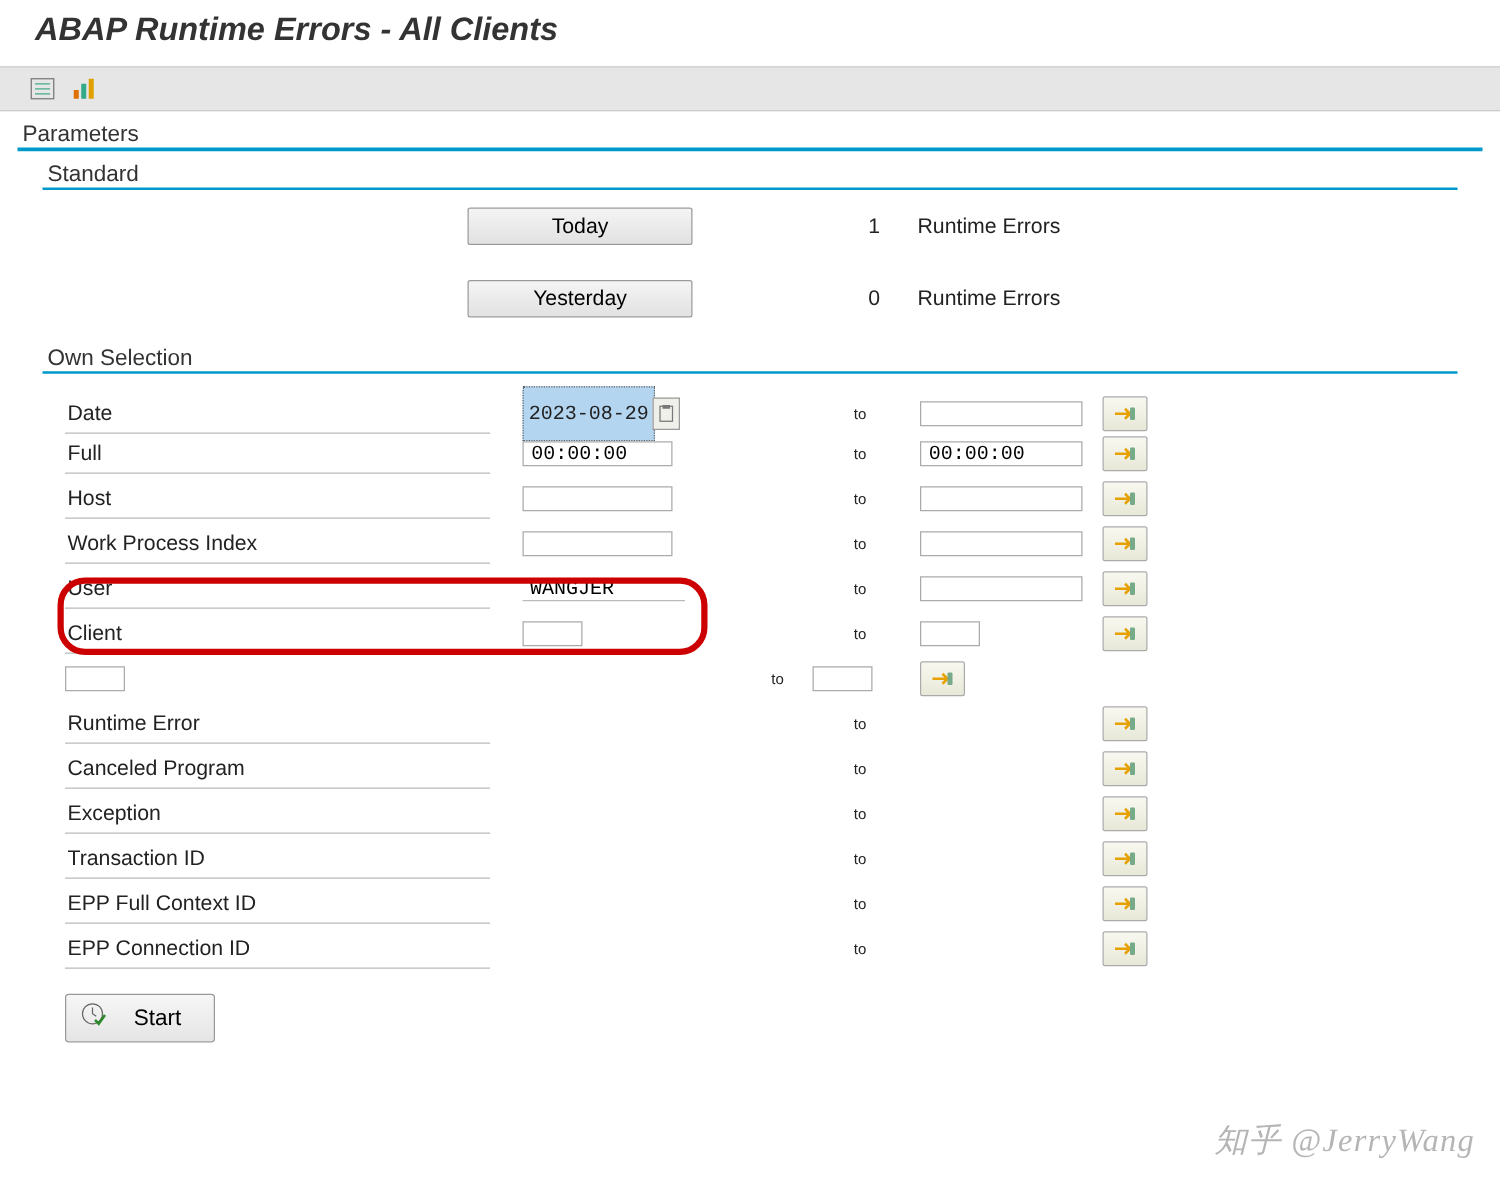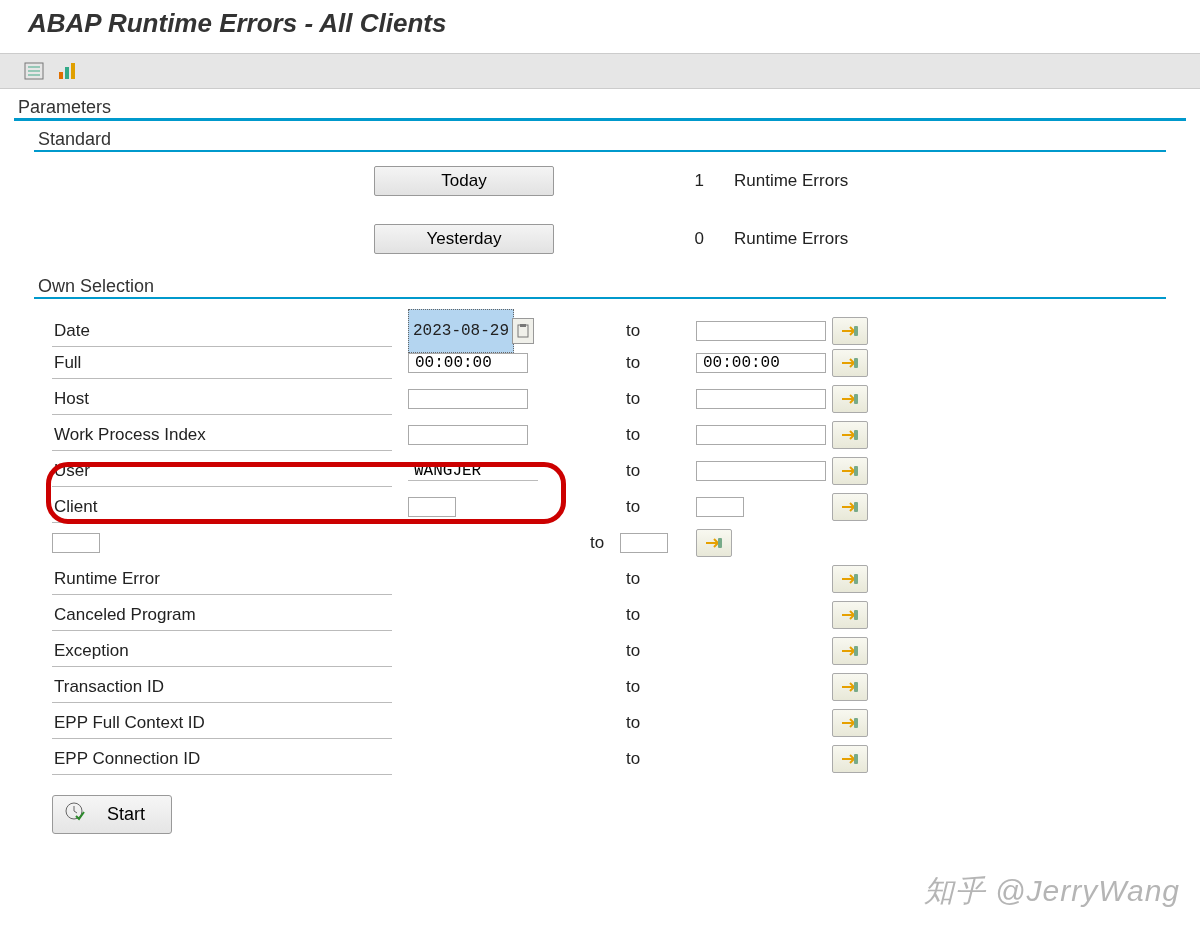--- a/index.html
+++ b/index.html
@@ -61,21 +61,21 @@
   }
   .count { text-align: right; padding-right: 30px; }
   .own-body {
     padding: 10px 0 0 18px;
   }
   .field-row {
     display: grid;
     grid-template-columns: 350px 170px 30px 70px 130px 60px;
     align-items: center;
     height: 36px;
-    column-gap: 6px;
+    column-gap: 16px;
   }
   .field-label {
     border-bottom: 1px solid #bbb;
     padding: 4px 2px 4px 2px;
     height: 32px;
     display: flex;
     align-items: center;
     width: 340px;
   }
   .field-input, .field-input-to {
@@ -83,21 +83,21 @@
     height: 20px;
     padding: 2px 6px;
     font-family: "Courier New", monospace;
     font-size: 16px;
     background: #fff;
   }
   .field-input.small { width: 48px; }
   .field-input.med { width: 120px; }
   .field-input.full { width: 130px; }
   .field-input.user { width: 130px; border:none; border-bottom:1px solid #bbb; background:transparent;}
-  .to-label { font-size: 17px; color:#222; padding-left:6px;}
+  .to-label { font-size: 12px; color:#222; padding-left:6px;text-align:center;}
   .more-btn {
     width: 36px; height: 28px;
     background: linear-gradient(#f8f8f0,#e8e8d8);
     border: 1px solid #aaa;
     display: inline-flex; align-items: center; justify-content: center;
     cursor: pointer;
     border-radius: 2px;
   }
   .date-chip {
     display: inline-flex; align-items: center;
@@ -134,25 +134,26 @@
   .highlight-wpi {
     position: absolute;
     border: 5px solid #c00;
     border-radius: 22px;
     pointer-events: none;
     left: 46px; top: 462px;
     width: 520px; height: 62px;
   }
   .watermark {
     position: absolute;
-    right: 20px; bottom: 30px;
-    font-size: 30px;
+    right: 20px; bottom: 12px;
+    font-size: 26px;
     color: rgba(120,120,120,0.55);
     font-style: italic;
     letter-spacing: 1px;
+    font-family: Liberation Serif, serif;
   }
   .sub-section {
      margin: 0 20px 0 20px;
   }
 </style>
 </head>
 <body>
 
 <div class="title-bar">ABAP Runtime Errors - All Clients</div>
 

